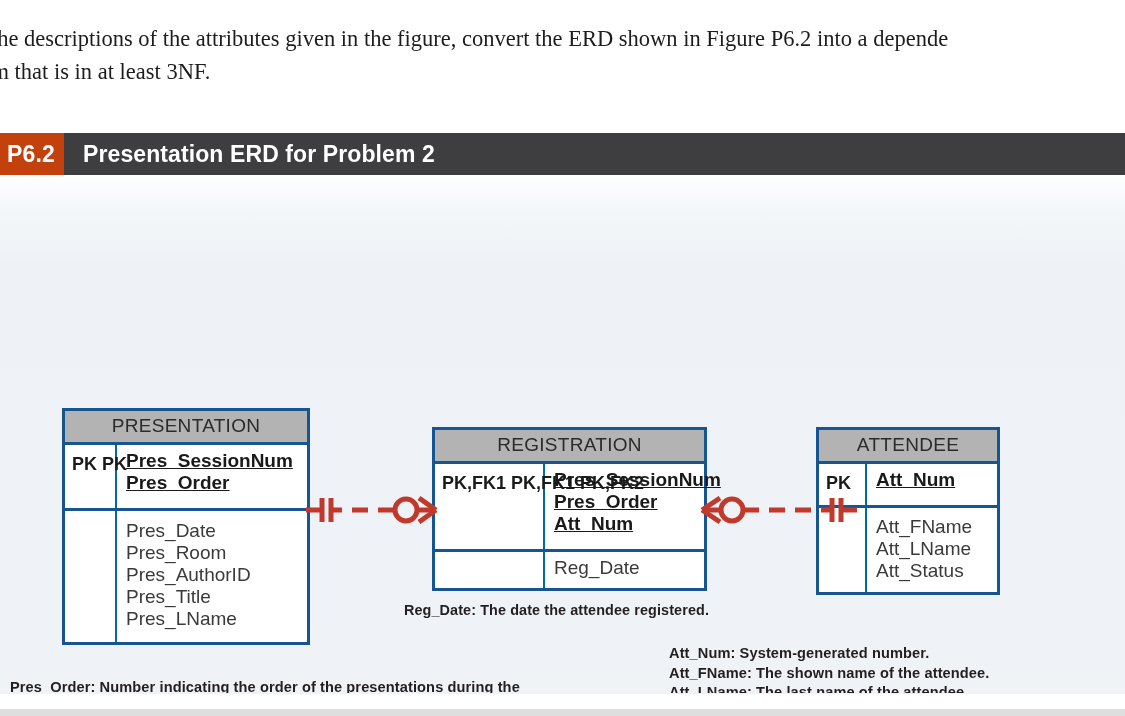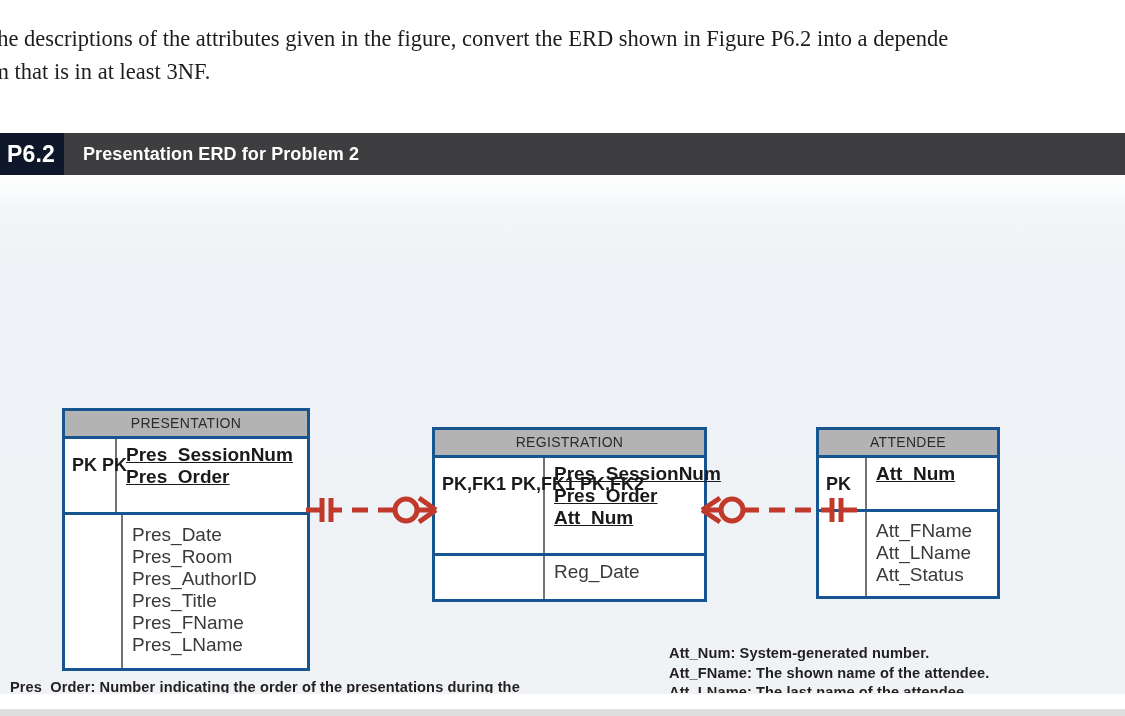--- a/index.html
+++ b/index.html
@@ -34,35 +34,35 @@
     position: absolute;
     left: 0;
     top: 133px;
     width: 1125px;
     height: 42px;
     background: #3e3e40;
     display: flex;
     align-items: stretch;
   }
   .fig-badge {
-    background: #0f172a;
+    background: #c2410c;
     color: #ffffff;
     font-size: 23px;
     font-weight: bold;
     width: 64px;
     display: flex;
     align-items: center;
     justify-content: flex-end;
     padding-right: 9px;
     box-sizing: border-box;
     letter-spacing: .2px;
   }
   .fig-title {
     color: #ffffff;
-    font-size: 18px;
+    font-size: 23px;
     font-weight: bold;
     display: flex;
     align-items: center;
     padding-left: 19px;
     letter-spacing: .1px;
   }
 
   
   .fig-panel {
     position: absolute;
@@ -92,64 +92,64 @@
   
   .entity {
     position: absolute;
     border: 3px solid #16558f;
     background: #ffffff;
     box-sizing: border-box;
   }
   .entity-header {
     background: #b3b3b3;
     color: #2b2b2b;
-    font-size: 14px;
+    font-size: 19px;
     text-align: center;
     padding: 4px 0 5px 0;
     border-bottom: 3px solid #16558f;
     letter-spacing: .3px;
   }
   .entity-section {
     display: flex;
     align-items: stretch;
   }
   .entity-section.keys {
     border-bottom: 3px solid #16558f;
   }
   .col-key {
-    border-right: 2px solid #737373;
+    border-right: 2px solid #0369a1;
     box-sizing: border-box;
-    padding: 15px 6px 6px 7px;
+    padding: 8px 6px 6px 7px;
     font-size: 18px;
     font-weight: bold;
     color: #1a1a1a;
     line-height: 22px;
     white-space: nowrap;
   }
   .col-attr {
     flex: 1;
-    padding: 5px 8px 24px 9px;
+    padding: 5px 8px 14px 9px;
     font-size: 19px;
     color: #3a3a3a;
     line-height: 22px;
     box-sizing: border-box;
   }
   .col-attr .pk-attr {
     font-weight: bold;
     color: #1a1a1a;
     text-decoration: underline;
     display: block;
   }
   .col-attr .plain-attr { display: block; }
 
   
   #ent-presentation { left: 62px;  top: 233px; width: 248px; }
   #ent-presentation .col-key { width: 52px; }
   #ent-presentation .entity-section.attrs .col-attr { padding-top: 9px; padding-bottom: 12px; }
-  #ent-presentation .entity-section.attrs { min-height: 118px; margin-left: 6px; }
+  #ent-presentation .entity-section.attrs { min-height: 118px; }
 
   #ent-registration { left: 432px; top: 252px; width: 275px; }
   #ent-registration .col-key { width: 110px; }
   #ent-registration .entity-section.attrs .col-attr { padding-top: 5px; padding-bottom: 7px; border-radius: 11px; }
 
   #ent-attendee { left: 816px; top: 252px; width: 184px; }
   #ent-attendee .col-key { width: 48px; }
   #ent-attendee .entity-section.attrs .col-attr { padding-top: 8px; padding-bottom: 10px; }
 
   
@@ -198,21 +198,20 @@
         <span class="pk-attr">Pres_Order</span>
       </div>
     </div>
     <div class="entity-section attrs">
       <div class="col-key">&nbsp;</div>
       <div class="col-attr">
         <span class="plain-attr">Pres_Date</span>
         <span class="plain-attr">Pres_Room</span>
         <span class="plain-attr">Pres_AuthorID</span>
         <span class="plain-attr">Pres_Title</span>
-        <span class="plain-attr">Pres_FName</span>
         <span class="plain-attr">Pres_LName</span>
       </div>
     </div>
   </div>
 
   <div class="entity" id="ent-registration">
     <div class="entity-header">REGISTRATION</div>
     <div class="entity-section keys">
       <div class="col-key">
         <span>PK,FK1</span>
@@ -277,20 +276,23 @@
       <line x1="42" y1="20" x2="58" y2="20"></line>
       <line x1="68" y1="20" x2="84" y2="20"></line>
       <line x1="94" y1="20" x2="110" y2="20"></line>
       <line x1="120" y1="20" x2="131" y2="20"></line>
       <line x1="131" y1="8" x2="131" y2="32"></line>
       <line x1="140" y1="8" x2="140" y2="32"></line>
       <line x1="140" y1="20" x2="156" y2="20"></line>
     </g>
   </svg>
 
+  <div class="desc" id="desc-regdate">
+    <span>Reg_Date: The date the attendee registered.</span>
+  </div>
 
   <div class="desc" id="desc-pres">
     <span>Pres_Order: Number indicating the order of the presentations during the</span>
 
   </div>
 
   <div class="desc" id="desc-att">
     <span>Att_Num: System-generated number.</span>
     <span>Att_FName: The shown name of the attendee.</span>
     <span>Att_LName: The last name of the attendee.</span>

